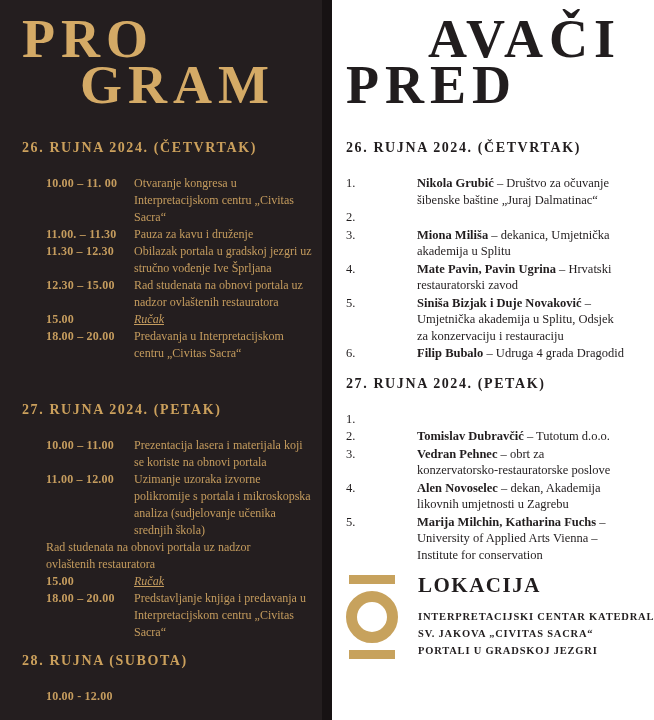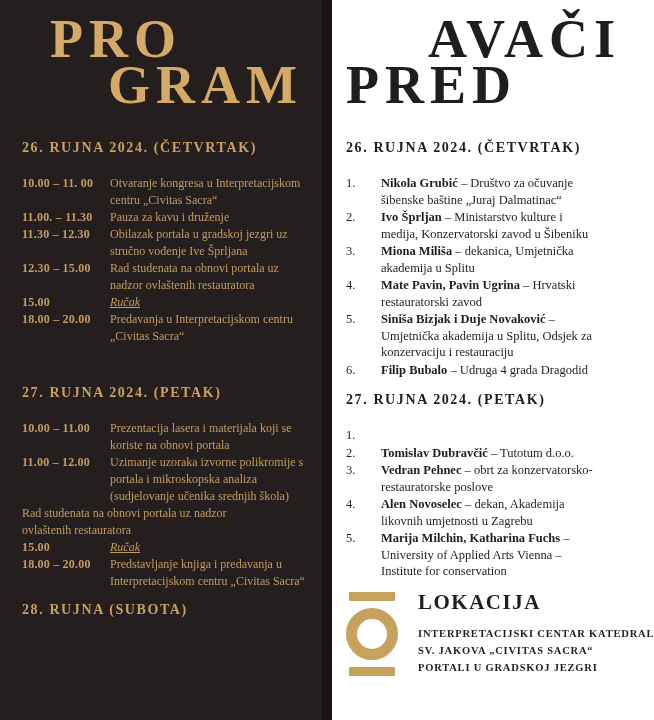--- a/index.html
+++ b/index.html
@@ -8,48 +8,48 @@
     background:#ffffff;font-family:"Liberation Serif","DejaVu Serif",serif;
   }
   
   .panel-left{
     position:absolute;left:0;top:0;width:332px;height:720px;
     background:#241E1F;box-sizing:border-box;
     border-right:10px solid #171213;
     padding:0 10px 0 22px;color:#C59C5E;
   }
   .big-title{margin:16px 0 0 0;font-weight:bold;font-size:54px;line-height:46px;letter-spacing:6px;}
-  .panel-left .big-title{color:#D4AA66;margin-left:28px;}
+  .panel-left .big-title{color:#D4AA66;}
   .panel-right .big-title{color:#211D1E;}
   .tline{white-space:nowrap;}
   .indent-l{margin-left:58px;}
   .indent-r{margin-left:82px;}
   .sec-head{
     margin:0;font-size:14px;font-weight:bold;letter-spacing:1.6px;line-height:20px;white-space:nowrap;
   }
   .panel-left .sec-head{color:#CBA05C;}
   .panel-right .sec-head{color:#211D1E;}
   .mt-first{margin-top:30px;}
   .mt-sec2l{margin-top:38px;}
   .mt-sec3l{margin-top:10px;}
   .mt-sec2r{margin-top:12px;}
-  .sched{margin-top:17px;}
+  .sched{margin-top:17px;margin-left:24px;}
   .prow{display:flex;font-size:12px;line-height:17px;}
   .ptime{flex:0 0 88px;font-weight:bold;letter-spacing:0.2px;}
   .pdesc{flex:1;max-width:212px;}
   .prow.it .pdesc{font-style:italic;text-decoration:underline;}
   
   .panel-right{
     position:absolute;left:332px;top:0;width:322px;height:720px;
     box-sizing:border-box;padding:0 26px 0 14px;color:#211D1E;background:#ffffff;
   }
   .slist{margin-top:17px;}
   .srow{display:flex;font-size:12.5px;line-height:16.5px;margin-bottom:1px;}
   .snum{flex:0 0 35px;}
-  .stext{flex:1;max-width:220px;}
+  .stext{flex:1;max-width:220px;margin-left:36px;}
   .sname{font-weight:bold;}
   
   .lok{display:flex;margin-top:10px;align-items:flex-end;}
   .lok-icon{flex:0 0 52px;margin-right:20px;display:flex;flex-direction:column;align-items:center;padding-top:2px;}
   .lok-bar{width:46px;height:9px;background:#C7A25D;}
   .lok-ring{width:30px;height:30px;border:11px solid #C7A25D;border-radius:50%;margin:7px 0;}
   .lok-head{font-size:21px;font-weight:bold;letter-spacing:1.5px;margin:0 0 10px 0;}
   .lok-line{font-size:10.5px;font-weight:bold;letter-spacing:0.8px;line-height:17px;white-space:nowrap;}
 </style>
 </head>
@@ -110,39 +110,39 @@
       </div>
       <div class="prow">
         <span class="ptime">18.00 – 20.00</span>
         <span class="pdesc">Predstavljanje knjiga i predavanja u Interpretacijskom centru „Civitas Sacra“</span>
       </div>
     </div>
 
     <h2 class="sec-head mt-sec3l">28. RUJNA (SUBOTA)</h2>
     <div class="sched">
       <div class="prow">
+        <span class="ptime">10.00 - 12.00</span>
       </div>
     </div>
   </div>
 
   <div class="panel-right">
     <div class="big-title">
       <div class="tline indent-r">AVAČI</div>
       <div class="tline">PRED</div>
     </div>
 
     <h2 class="sec-head mt-first">26. RUJNA 2024. (ČETVRTAK)</h2>
     <div class="slist">
       <div class="srow">
         <span class="snum">1.</span>
         <span class="stext"><span class="sname">Nikola Grubić</span><span class="sorg"> – Društvo za očuvanje šibenske baštine „Juraj Dalmatinac“</span></span>
       </div>
       <div class="srow">
         <span class="snum">2.</span>
-        <span class="stext"><span class="sname">Ivo Šprljan</span><span class="sorg"> – Ministarstvo kulture i medija, Konzervatorski zavod u Šibeniku</span></span>
       </div>
       <div class="srow">
         <span class="snum">3.</span>
         <span class="stext"><span class="sname">Miona Miliša</span><span class="sorg"> – dekanica, Umjetnička akademija u Splitu</span></span>
       </div>
       <div class="srow">
         <span class="snum">4.</span>
         <span class="stext"><span class="sname">Mate Pavin, Pavin Ugrina</span><span class="sorg"> – Hrvatski restauratorski zavod</span></span>
       </div>
       <div class="srow">

